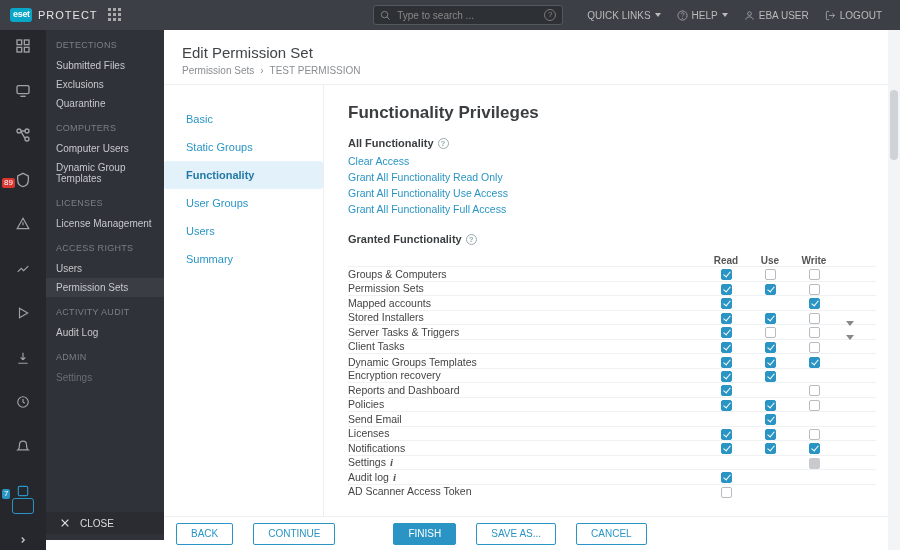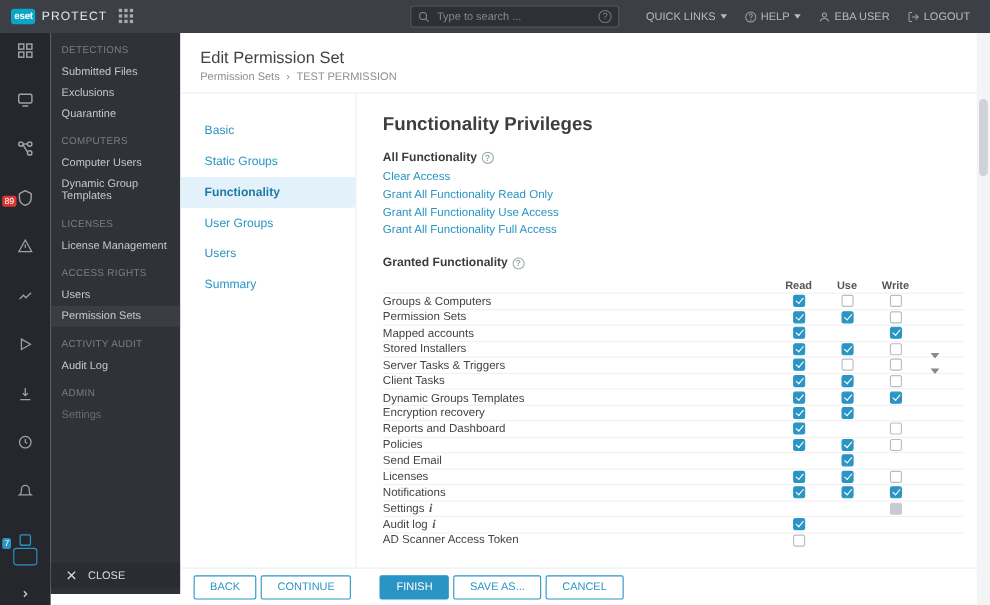--- a/index.html
+++ b/index.html
@@ -65,21 +65,21 @@
   .cb-cell { width: 44px; text-align: center; }
   .cb { display: inline-block; width: 11px; height: 11px; border: 1px solid #b8bcc0; border-radius: 2px; vertical-align: middle; position: relative; }
   .cb.checked { background: #2a95c4; border-color: #2a95c4; }
   .cb.checked::after { content: ""; position: absolute; left: 3px; top: 0px; width: 3px; height: 6px; border: solid #fff; border-width: 0 1.5px 1.5px 0; transform: rotate(40deg); }
   .cb.grey { background: #c8cacd; border-color: #c8cacd; }
   .expand-cell { position: absolute; right: 22px; }
   .chev { width: 0; height: 0; border-left: 4px solid transparent; border-right: 4px solid transparent; border-top: 5px solid #888; }
   .info-i { font-family: Georgia, serif; font-style: italic; font-weight: bold; color: #555; font-size: 11px; }
 
   
-  .footer { height: 34px; border-top: 1px solid #eceef0; display: flex; align-items: center; gap: 4px; padding: 0 12px; }
+  .footer { height: 34px; border-top: 1px solid #eceef0; display: flex; align-items: center; gap: 20px; padding: 0 12px; }
   .btn { height: 22px; padding: 0 14px; font-size: 10px; border: 1px solid #2a95c4; background: #fff; color: #2a95c4; border-radius: 2px; display: flex; align-items: center; }
   .btn.primary { background: #2a95c4; color: #fff; }
 
   
   .fake-scroll { position: absolute; top: 30px; right: 0; bottom: 0; width: 12px; background: #f3f4f6; }
   .fake-scroll .thumb { position: absolute; top: 60px; left: 2px; right: 2px; height: 70px; background: #cfd2d6; border-radius: 4px; }
 </style>
 </head>
 <body>
 

